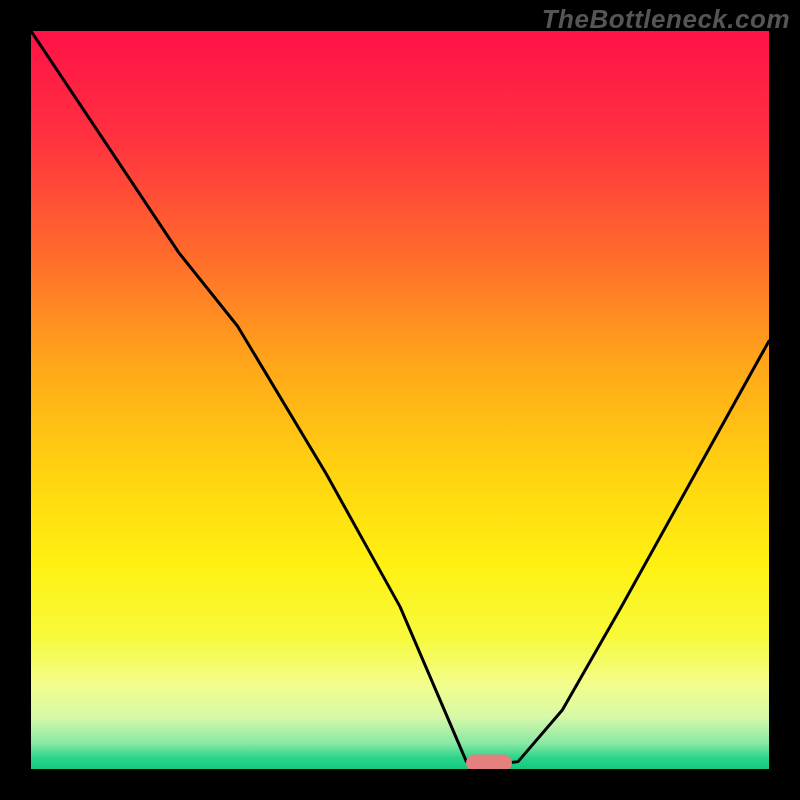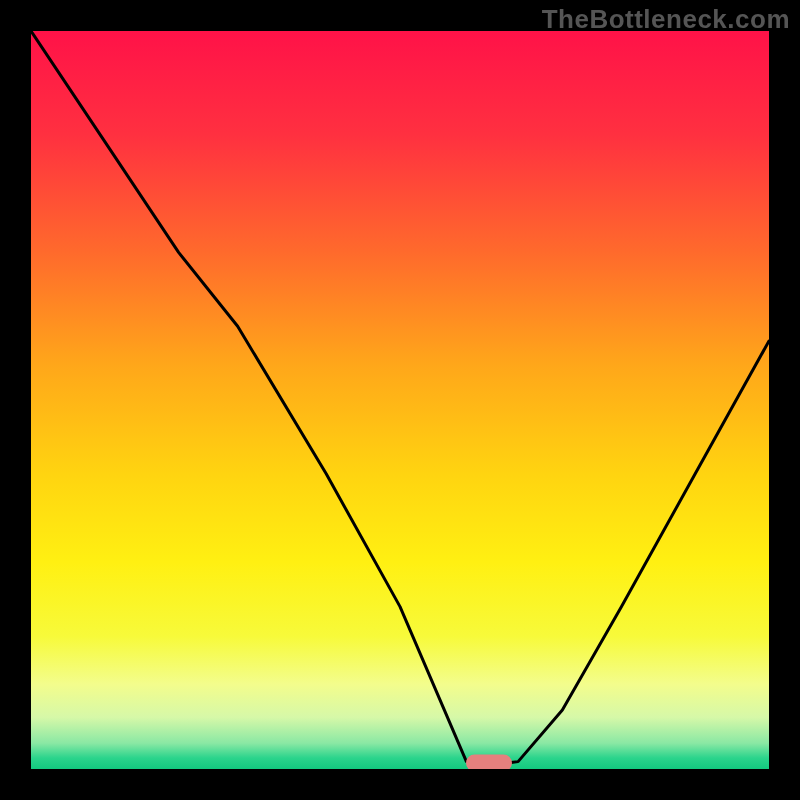--- a/index.html
+++ b/index.html
@@ -19,20 +19,21 @@
   }
   .watermark {
     position: absolute;
     top: 4px;
     right: 10px;
     color: #555;
     font-size: 26px;
     font-weight: bold;
     letter-spacing: 0.5px;
     z-index: 50;
+    font-style: italic;
   }
   .plot-area {
     position: absolute;
     left: 31px;
     top: 31px;
     width: 738px;
     height: 738px;
     overflow: hidden;
     z-index: 10;
   }

